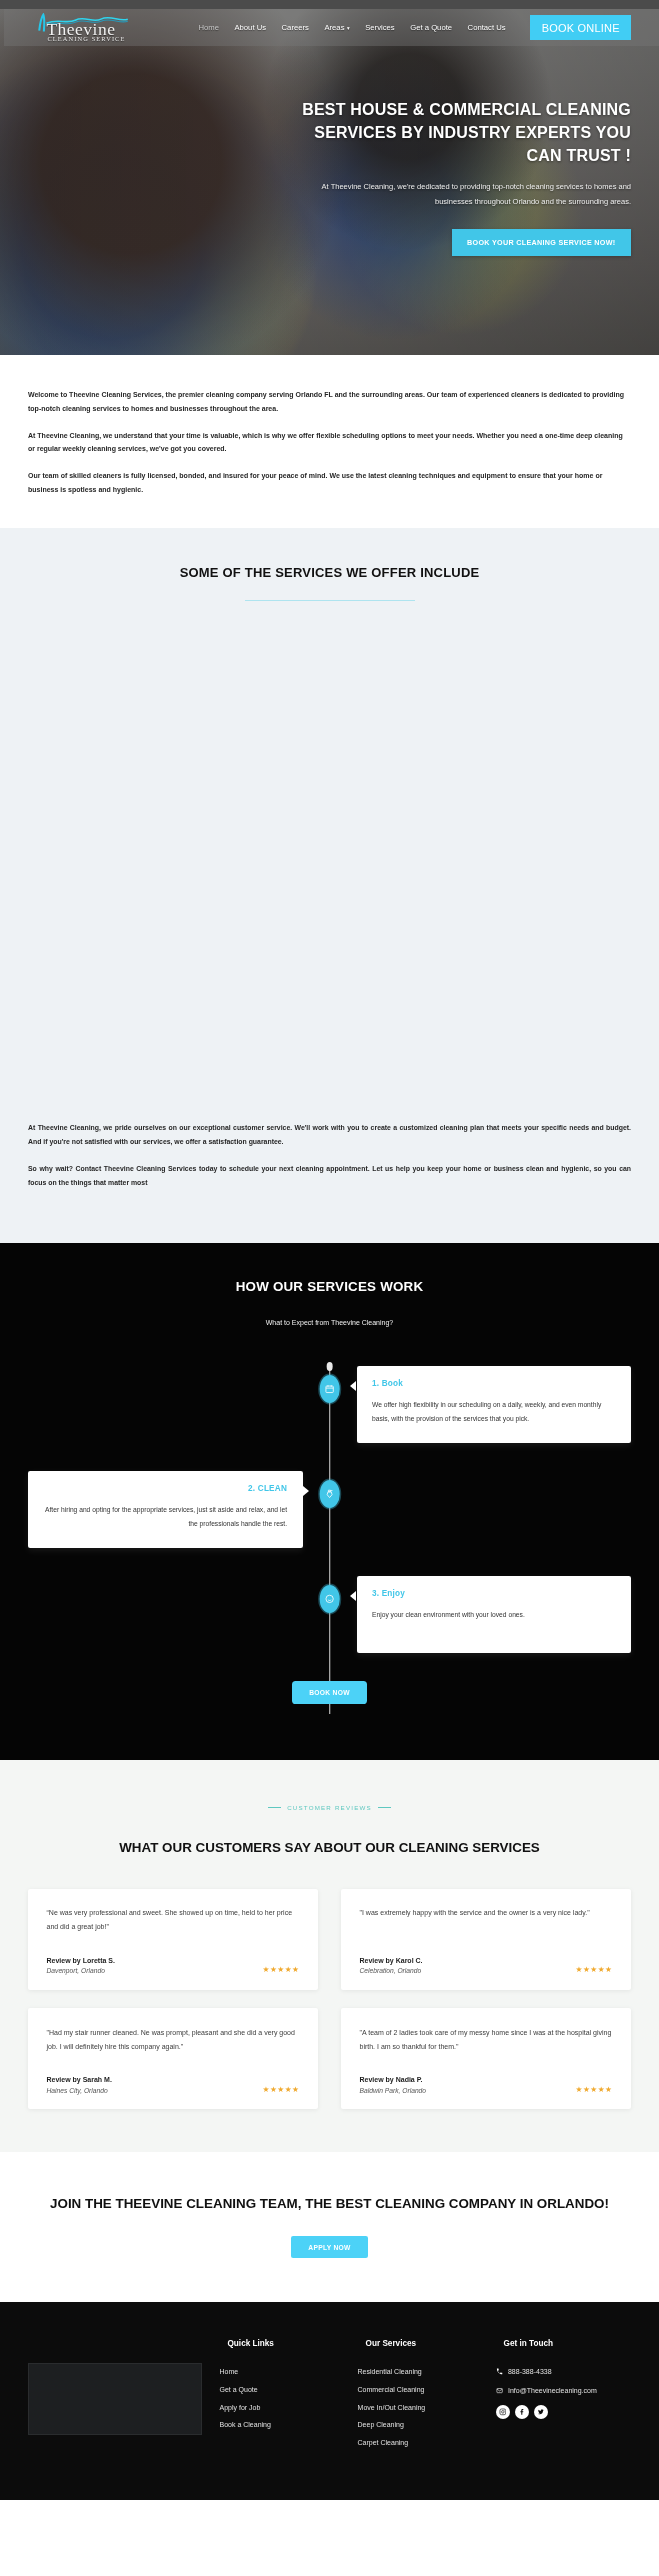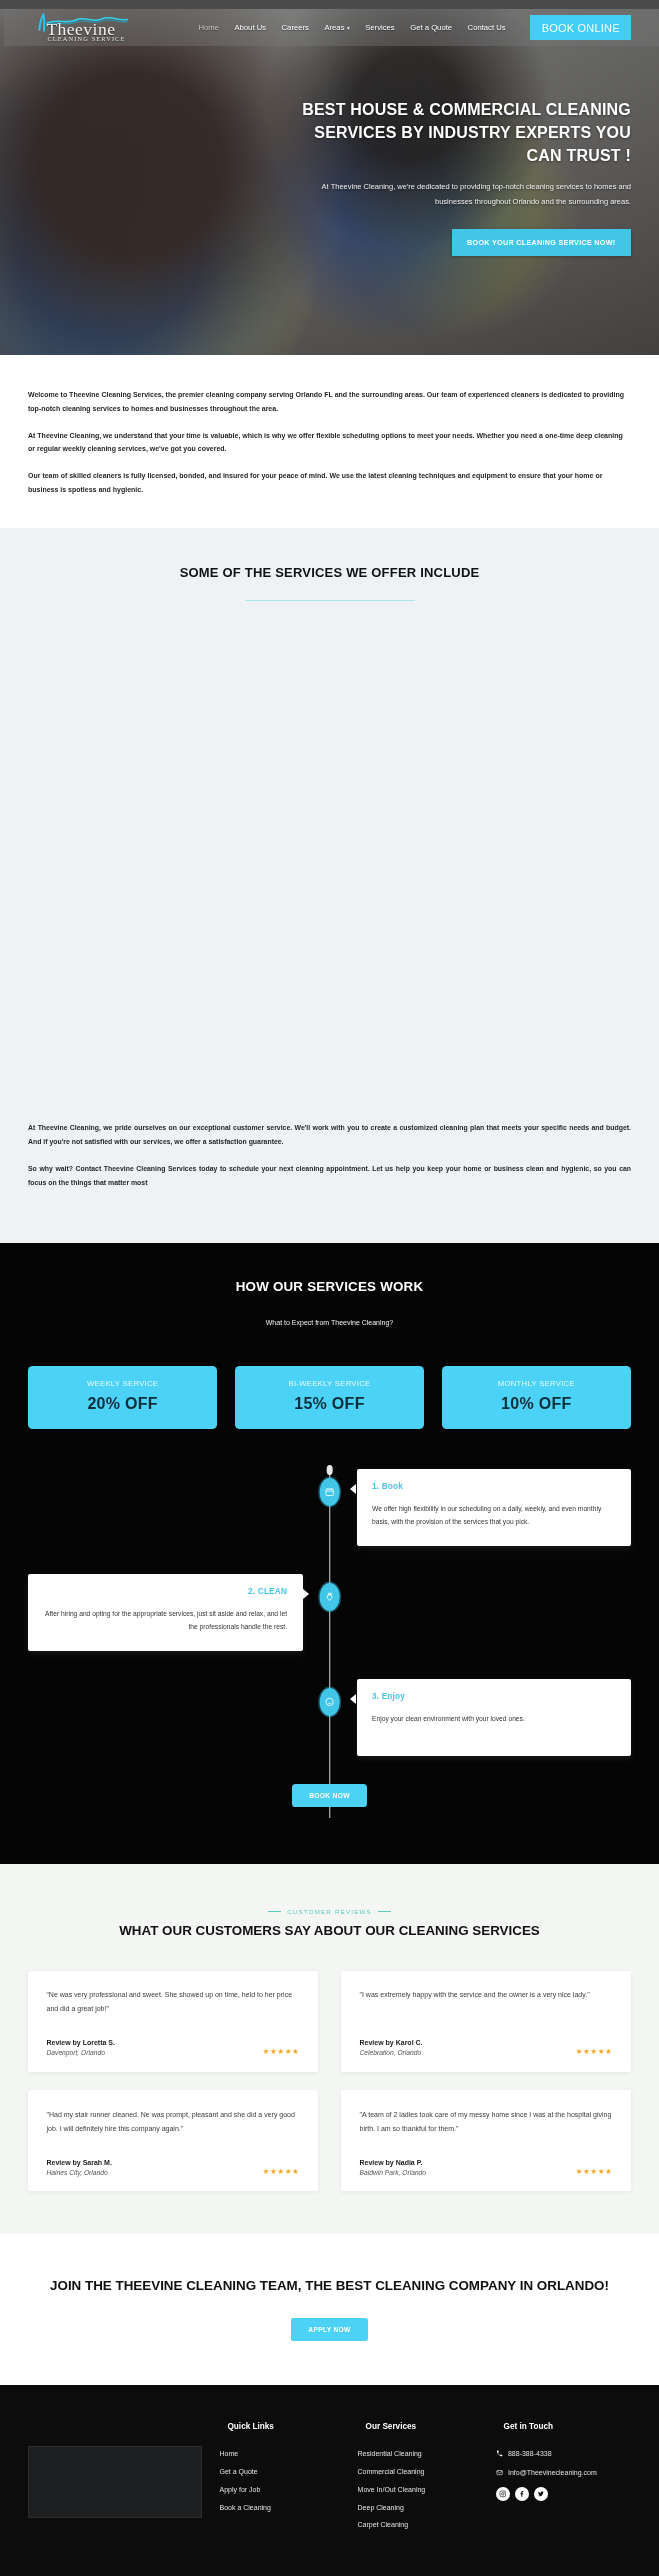--- a/index.html
+++ b/index.html
@@ -165,21 +165,21 @@
   }
 
   
   .reviews{ background:#f4f6f4; padding:44px 28px 43px; }
   .eyebrow{
     display:flex; align-items:center; justify-content:center; gap:6.2px;
     color:#5fc8c0; font-size:6.2px; letter-spacing:1.2px;
   }
   .eyebrow .dash{ width:13.4px; height:1px; background:#5fc8c0; }
   .reviews h2{
-    margin-top:6px; text-align:center; font-size:13.4px; font-weight:bold;
+    margin-top:27px; text-align:center; font-size:13.4px; font-weight:bold;
     color:#111; line-height:1.5;
   }
   .review-grid{
     margin-top:30px; display:grid; grid-template-columns:1fr 1fr;
     gap:18.5px 23px;
   }
   .review-card{
     background:#fff; border-radius:2.1px; padding:17.5px 18.5px 15.5px;
     box-shadow:0 1px 5.2px rgba(0,0,0,.07);
     display:flex; flex-direction:column; justify-content:space-between;
@@ -274,34 +274,20 @@
   <div class="services-outro">
     <p>At Theevine Cleaning, we pride ourselves on our exceptional customer service. We'll work with you to create a customized cleaning plan that meets your specific needs and budget. And if you're not satisfied with our services, we offer a satisfaction guarantee.</p>
     <p>So why wait? Contact Theevine Cleaning Services today to schedule your next cleaning appointment. Let us help you keep your home or business clean and hygienic, so you can focus on the things that matter most</p>
   </div>
 </section>
 
 <section class="how">
   <h2>HOW OUR SERVICES WORK</h2>
   <p class="how-sub">What to Expect from Theevine Cleaning?</p>
 
-  <div class="price-row">
-    <div class="price-card">
-      <div class="price-label">WEEKLY SERVICE</div>
-      <div class="price-value">20% OFF</div>
-    </div>
-    <div class="price-card">
-      <div class="price-label">BI-WEEKLY SERVICE</div>
-      <div class="price-value">15% OFF</div>
-    </div>
-    <div class="price-card">
-      <div class="price-label">MONTHLY SERVICE</div>
-      <div class="price-value">10% OFF</div>
-    </div>
-  </div>
 
   <div class="timeline">
     <div class="tl-line"></div>
     <div class="tl-cap"></div>
 
     <div class="tl-item right">
       <span class="tl-dot">
         <svg width="9.8" height="9.8" viewBox="0 0 24 24" fill="none" stroke="#ffffff" stroke-width="2">
           <rect x="3" y="5" width="18" height="16" rx="2"></rect>
             <path d="M3 10h18M8 3v4M16 3v4"></path>

